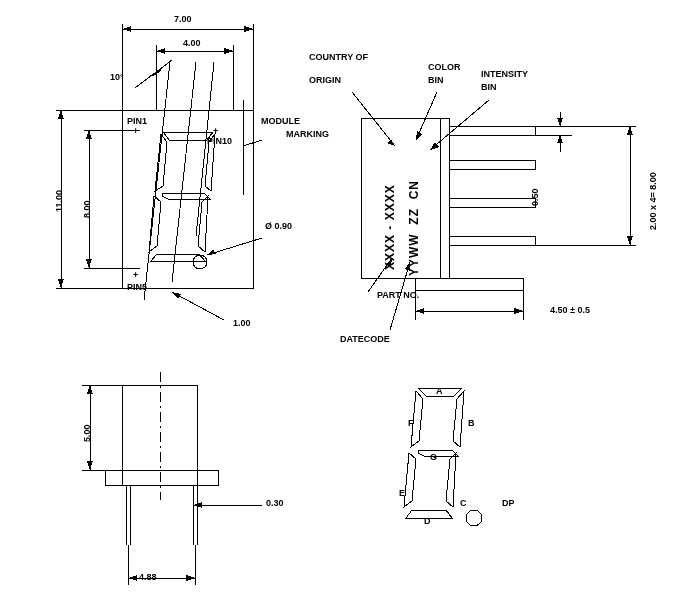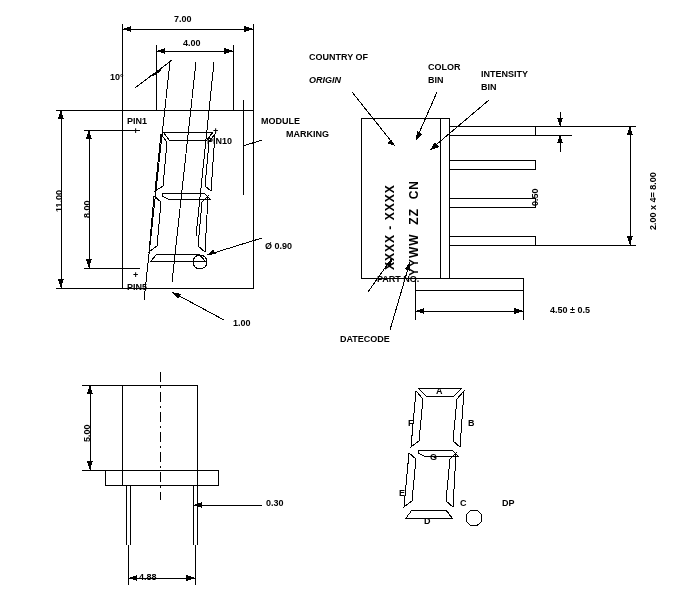--- a/index.html
+++ b/index.html
@@ -173,39 +173,39 @@
     <circle cx="474" cy="518" r="8"></circle>
 
   </g>
 </svg>
 
 <div class="lbl b" style="left:174px;top:14px;">7.00</div>
 <div class="lbl b" style="left:183px;top:38px;">4.00</div>
 <div class="lbl b vert" style="left:54px;top:212px;">11.00</div>
 <div class="lbl b vert" style="left:82px;top:218px;">8.00</div>
 <div class="lbl b" style="left:110px;top:72px;">10°</div>
-<div class="lbl b" style="left:265px;top:241px;">Ø 0.90</div>
+<div class="lbl b" style="left:265px;top:221px;">Ø 0.90</div>
 <div class="lbl b" style="left:233px;top:318px;">1.00</div>
 
 <div class="lbl b" style="left:127px;top:116px;">PIN1</div>
 <div class="lbl b" style="left:207px;top:116px;margin-top:20px;">PIN10</div>
 <div class="lbl b" style="left:127px;top:282px;">PIN5</div>
 <div class="lbl b" style="left:133px;top:126px;">+</div>
 <div class="lbl b" style="left:213px;top:126px;">+</div>
 <div class="lbl b" style="left:133px;top:270px;">+</div>
 <div class="lbl b" style="left:261px;top:116px;">MODULE</div>
 <div class="lbl b" style="left:261px;top:129px;margin-left:25px;">MARKING</div>
 
 <div class="lbl b" style="left:309px;top:52px;">COUNTRY OF</div>
-<div class="lbl b" style="left:309px;top:75px;font-style:italic;">ORIGIN</div>
+<div class="lbl b" style="left:309px;top:75px;">ORIGIN</div>
 <div class="lbl b" style="left:428px;top:62px;">COLOR</div>
 <div class="lbl b" style="left:428px;top:75px;">BIN</div>
 <div class="lbl b" style="left:481px;top:69px;">INTENSITY</div>
 <div class="lbl b" style="left:481px;top:82px;">BIN</div>
-<div class="lbl b" style="left:335px;top:274px;padding-left:42px;">PART NO.</div>
+<div class="lbl b" style="left:335px;top:290px;padding-left:42px;">PART NO.</div>
 <div class="lbl b" style="left:340px;top:334px;">DATECODE</div>
 
 <div class="lbl b vert" style="left:385px;top:270px;font-size:12px;letter-spacing:1px;">XXXX - XXXX</div>
 <div class="lbl b vert" style="left:409px;top:276px;font-size:12px;letter-spacing:1px;">YYWW  ZZ  CN</div>
 
 <div class="lbl b vert" style="left:530px;top:206px;">0.50</div>
 <div class="lbl b vert" style="left:648px;top:230px;">2.00 x 4= 8.00</div>
 <div class="lbl b" style="left:550px;top:305px;">4.50 ± 0.5</div>
 
 <div class="lbl b vert" style="left:82px;top:442px;">5.00</div>

